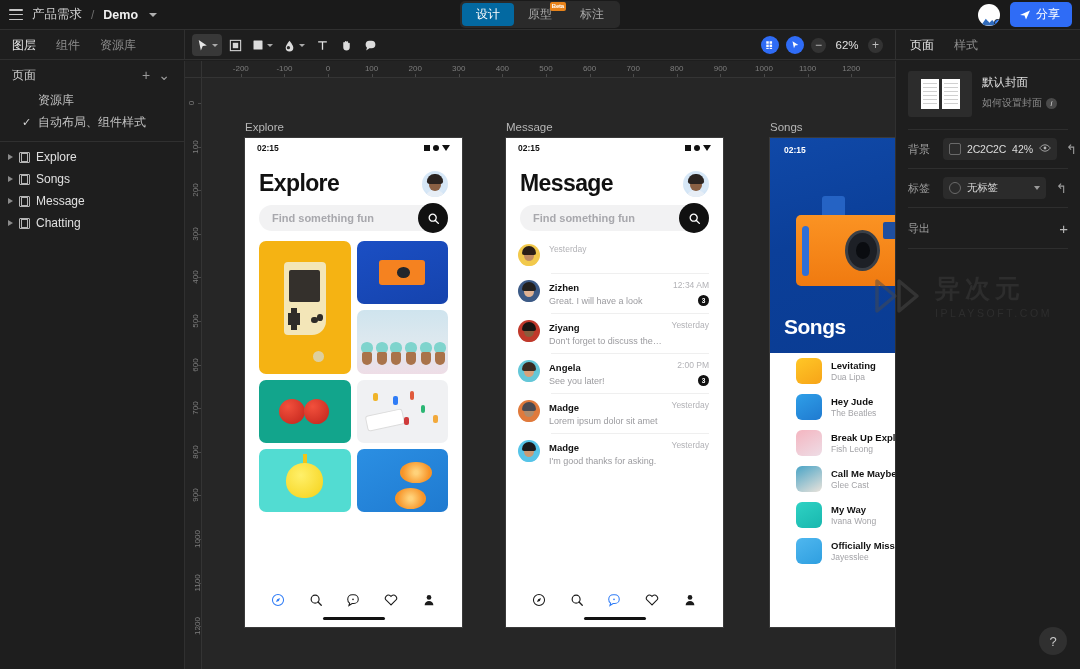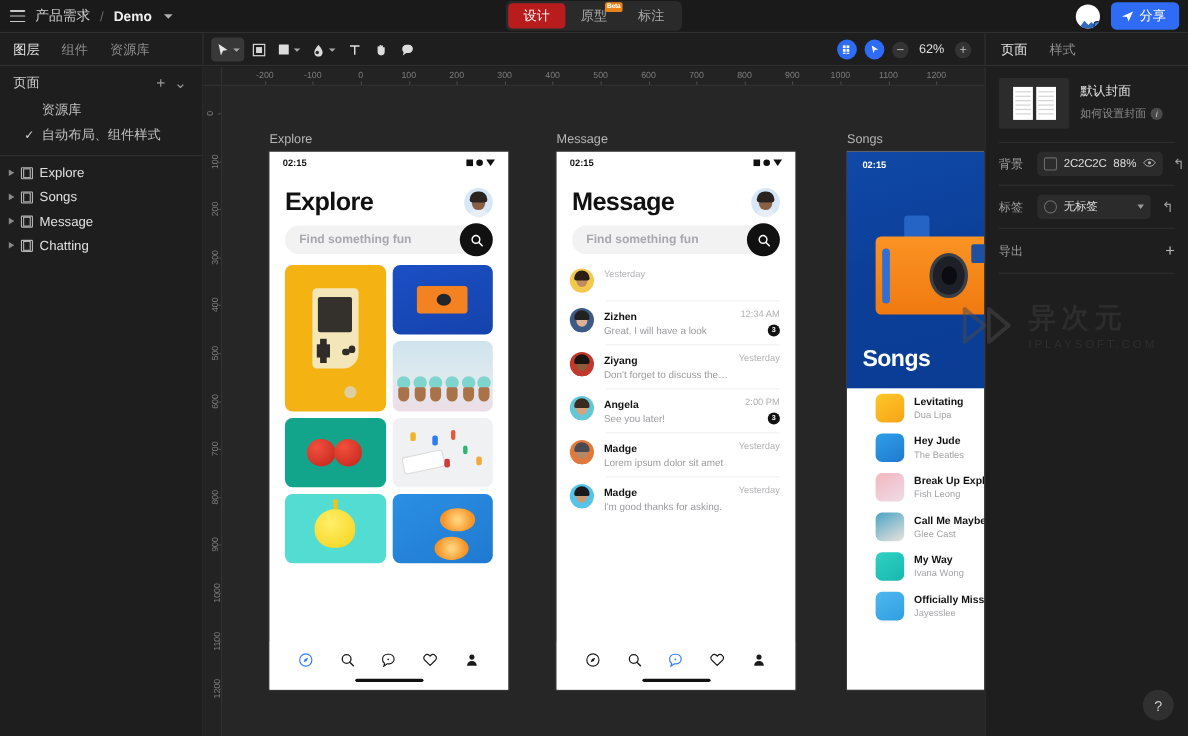--- a/index.html
+++ b/index.html
@@ -23,21 +23,21 @@
   .crumb { font-size:12.5px; color:#cfcfcf; }
   .crumb-sep { color:#6c6c6c; font-size:12px; }
   .crumb-cur { font-size:12.5px; color:#f0f0f0; font-weight:bold; }
   .caret-d { width:0;height:0;border-left:4px solid transparent;border-right:4px solid transparent;border-top:4px solid #b0b0b0; margin-left:2px;}
 
   .tb-center {
     position:absolute; left:50%; transform:translateX(-50%);
     display:flex; background:#2a2a2a; border-radius:5px; padding:2px; gap:0;
   }
   .seg { padding:3px 14px; border-radius:4px; font-size:12px; color:#a9a9a9; position:relative; cursor:pointer; white-space:nowrap;}
-  .seg.active { background:#b91c1c; color:#fff; }
+  .seg.active { background:#0369a1; color:#fff; }
   .beta {
     position:absolute; top:-1px; right:0px;
     background:#e8831a; color:#fff; font-size:6px; line-height:7px;
     padding:1px 2px; border-radius:2px; font-weight:bold; letter-spacing:-0.2px;
   }
 
   .tb-right { position:absolute; right:8px; display:flex; align-items:center; gap:10px; }
   .avatar-top {
     width:22px;height:22px;border-radius:50%;
     background:#ffffff; position:relative; overflow:hidden;
@@ -807,21 +807,21 @@
         </div>
       </div>
     </div>
     <div class="rp-sep"></div>
 
     <div class="prop-row">
       <span class="prop-label">背景</span>
       <span class="prop-field">
         <span class="sw"></span>
         <span class="hexv">2C2C2C</span>
-        <span class="opv">88%</span>
+        <span class="opv">42%</span>
         <span class="eye">
           <svg width="12" height="12" viewBox="0 0 24 24">
               <path d="M1.5 12S5.5 5.5 12 5.5 22.5 12 22.5 12 18.5 18.5 12 18.5 1.5 12 1.5 12z" fill="none" stroke="currentColor" stroke-width="1.7"></path>
               <circle cx="12" cy="12" r="2.8" fill="currentColor"></circle>
             </svg>
         </span>
       </span>
       <span class="revert">↰</span>
     </div>
     <div class="rp-sep"></div>

